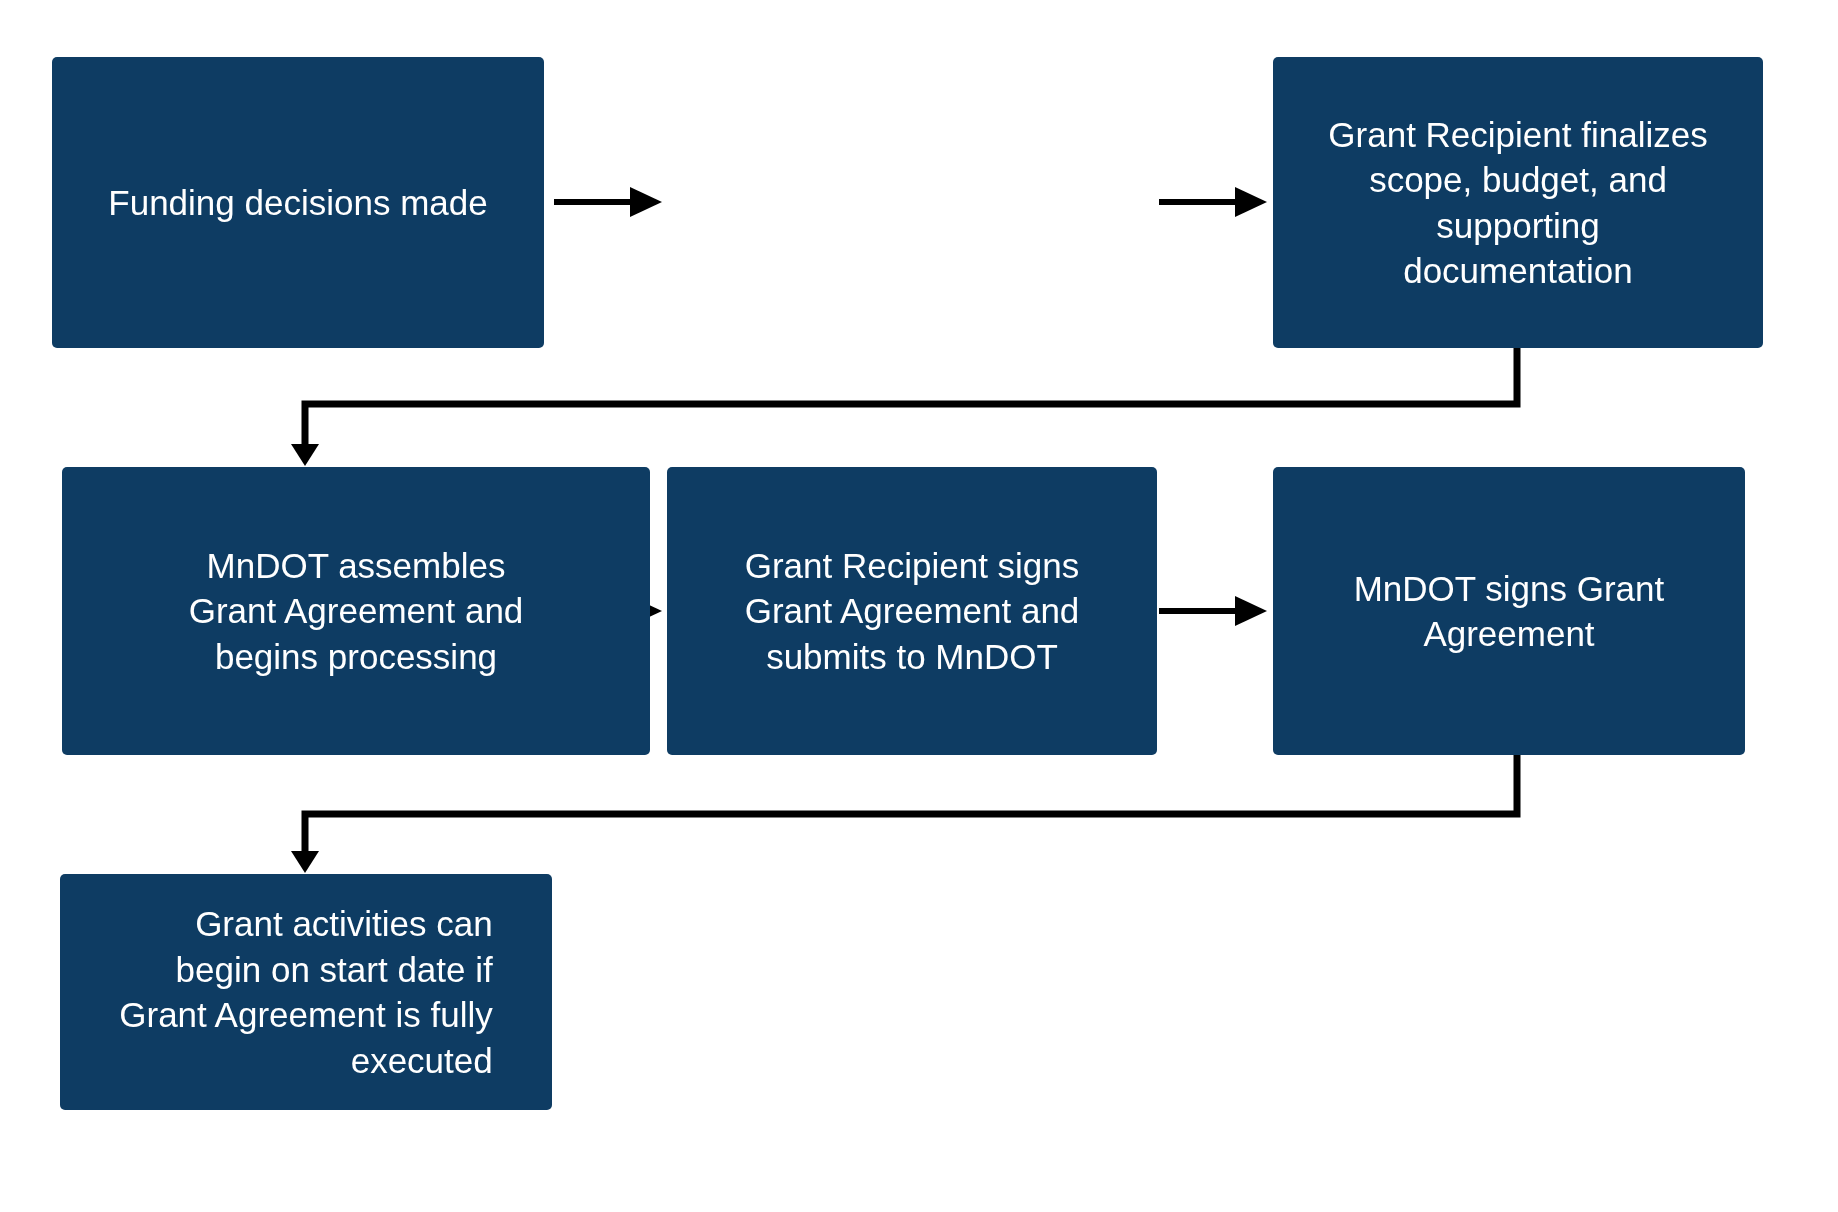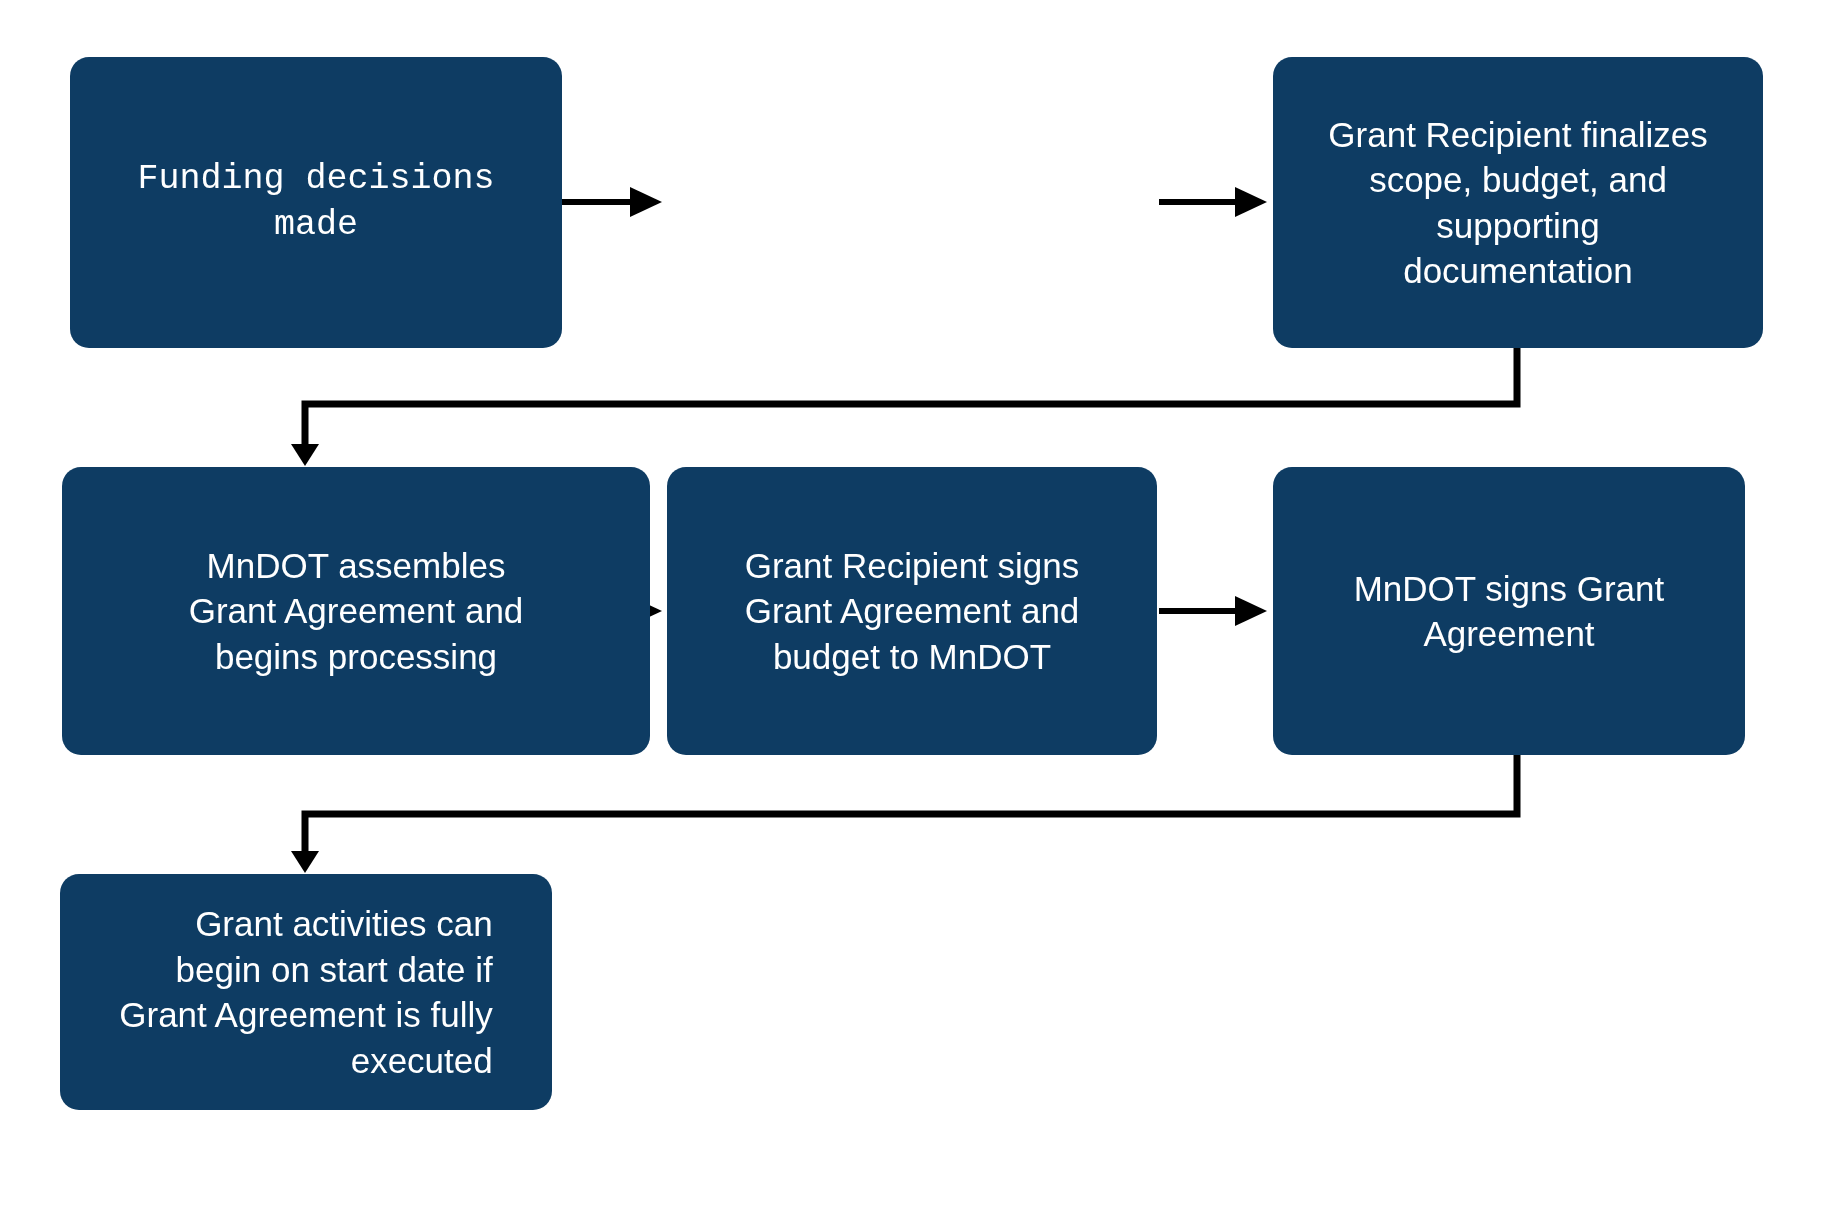--- a/index.html
+++ b/index.html
@@ -16,33 +16,33 @@
     overflow: hidden;
   }
   .canvas {
     position: relative;
     width: 1838px; height: 1212px;
     background: var(--canvas-bg);
   }
   .flow-box {
     position: absolute;
     background: var(--box-fill);
-    border-radius: 19px;
+    border-radius: 5px;
     color: var(--box-text);
     display: flex;
     align-items: center;
     justify-content: center;
     text-align: center;
     font-size: 35px;
     line-height: 1.3;
     white-space: pre-line;
     padding: 10px 22px;
   }
   
-  #box-1 { left: 70px;   top: 57px;  width: 492px; height: 291px; font-family: Liberation Mono, monospace; }
+  #box-1 { left: 52px;   top: 57px;  width: 492px; height: 291px; }
   #box-2 { left: 667px;  top: 57px;  width: 490px; height: 291px; }
   #box-3 { left: 1273px; top: 57px;  width: 490px; height: 291px; }
   #box-4 { left: 62px;   top: 467px; width: 588px; height: 288px; }
   #box-5 { left: 667px;  top: 467px; width: 490px; height: 288px; }
   #box-6 { left: 1273px; top: 467px; width: 472px; height: 288px; }
   #box-7 { left: 60px;   top: 874px; width: 492px; height: 236px; text-align: right; }
   .connector-layer {
     position: absolute;
     left: 0; top: 0;
     width: 1838px; height: 1212px;
@@ -108,21 +108,21 @@
 scope, budget, and
 supporting
 documentation</div>
 
   <div class="flow-box" id="box-4">MnDOT assembles
 Grant Agreement and
 begins processing</div>
 
   <div class="flow-box" id="box-5">Grant Recipient signs
 Grant Agreement and
-budget to MnDOT</div>
+submits to MnDOT</div>
 
   <div class="flow-box" id="box-6">MnDOT signs Grant
 Agreement</div>
 
   <div class="flow-box" id="box-7">Grant activities can
 begin on start date if
 Grant Agreement is fully
 executed</div>
 
 </div>

